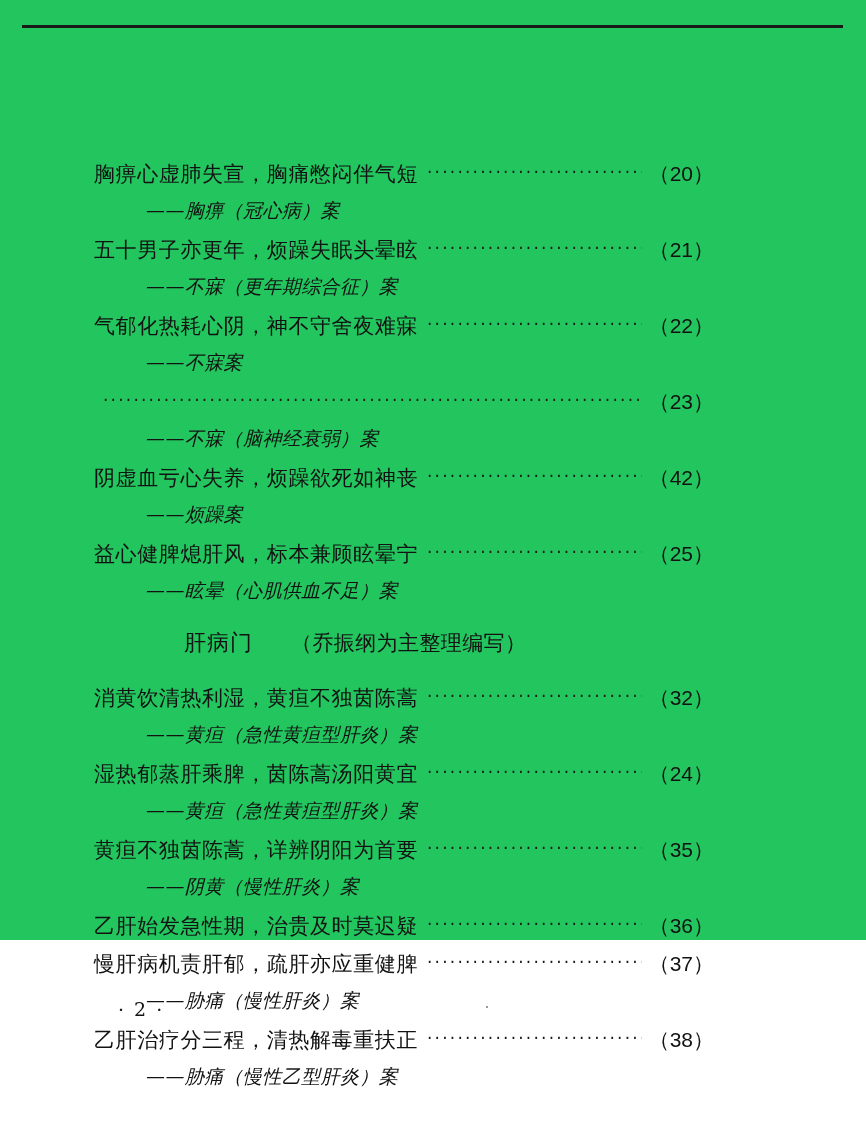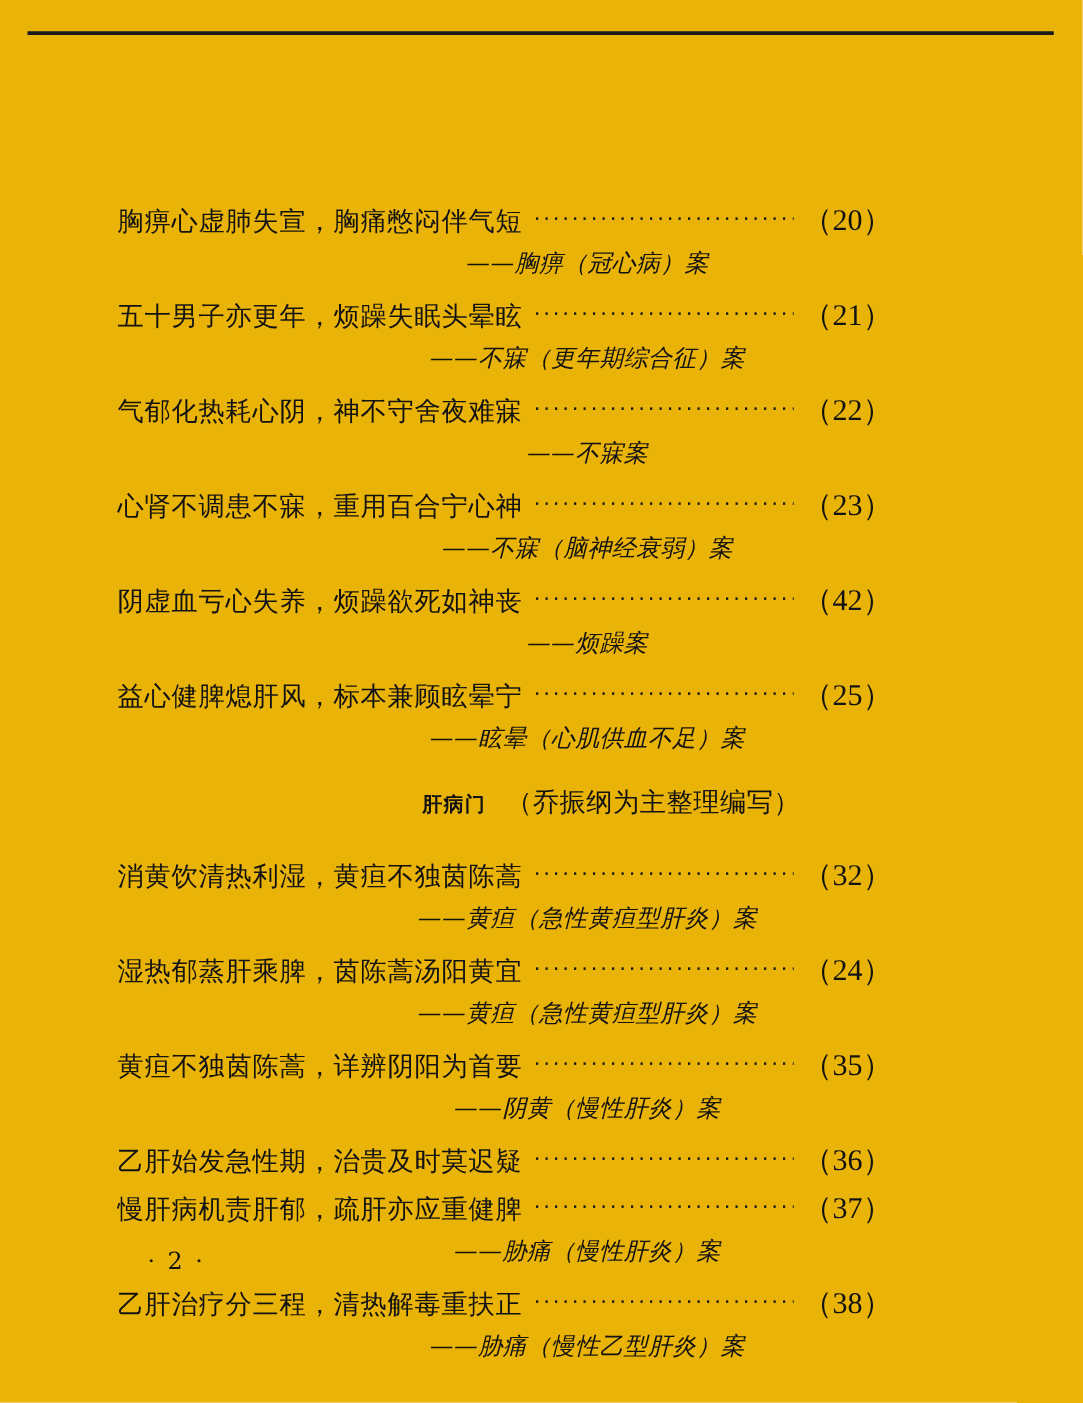--- a/index.html
+++ b/index.html
@@ -14,23 +14,22 @@
     font-family: "DejaVu Sans", "Liberation Sans", sans-serif;
     color: #121212;
     overflow: hidden;
   }
 
   
   #page {
     position: absolute;
     left: 0; top: 0;
     width: 866px;
-    height: 1122px;
-    background: #eab308;
-    text-align: center;
+    height: 940px;
+    background: #22c55e;
   }
   .top-rule {
     position: absolute;
     left: 22px;
     top: 25px;
     width: 821px;
     height: 3px;
     background: #1a1a1a;
   }
 
@@ -67,23 +66,23 @@
   }
   .leader::before {
     content: "····················································································";
     font-size: 17px;
     letter-spacing: 2.2px;
     color: #1a1a1a;
     display: block;
   }
   .page-num {
     flex: 0 0 auto;
-    font-size: 24px;
+    font-size: 21px;
     letter-spacing: 0px;
-    font-family: Liberation Serif, serif;
+    font-family: Liberation Sans, sans-serif;
   }
 
   
   .subentry {
     height: 38px;
     padding-left: 52px;
     font-size: 19px;
     letter-spacing: 0.4px;
     font-style: italic;
     font-weight: 400;
@@ -92,27 +91,27 @@
   }
 
   
   .section-head {
     height: 56px;
     padding-top: 12px;
     padding-left: 90px;
     white-space: nowrap;
   }
   .section-head .sec-title {
-    font-size: 16px;
-    font-weight: bold;
+    font-size: 22px;
+    font-weight: normal;
     letter-spacing: 1px;
   }
   .section-head .sec-note {
     font-size: 21px;
-    margin-left: 16px;
+    margin-left: 38px;
     letter-spacing: 0.4px;
   }
 
   
   .folio {
     position: absolute;
     left: 118px;
     top: 998px;
     font-size: 19px;
     letter-spacing: 2px;
@@ -147,21 +146,20 @@
         <span class="page-num">（21）</span>
       </div>
       <div class="subentry">——不寐（更年期综合征）案</div>
       <div class="entry">
         <span class="entry-title">气郁化热耗心阴，神不守舍夜难寐</span>
         <span class="leader"></span>
         <span class="page-num">（22）</span>
       </div>
       <div class="subentry">——不寐案</div>
       <div class="entry">
-        <span class="entry-title">心肾不调患不寐，重用百合宁心神</span>
         <span class="leader"></span>
         <span class="page-num">（23）</span>
       </div>
       <div class="subentry">——不寐（脑神经衰弱）案</div>
       <div class="entry">
         <span class="entry-title">阴虚血亏心失养，烦躁欲死如神丧</span>
         <span class="leader"></span>
         <span class="page-num">（42）</span>
       </div>
       <div class="subentry">——烦躁案</div>

